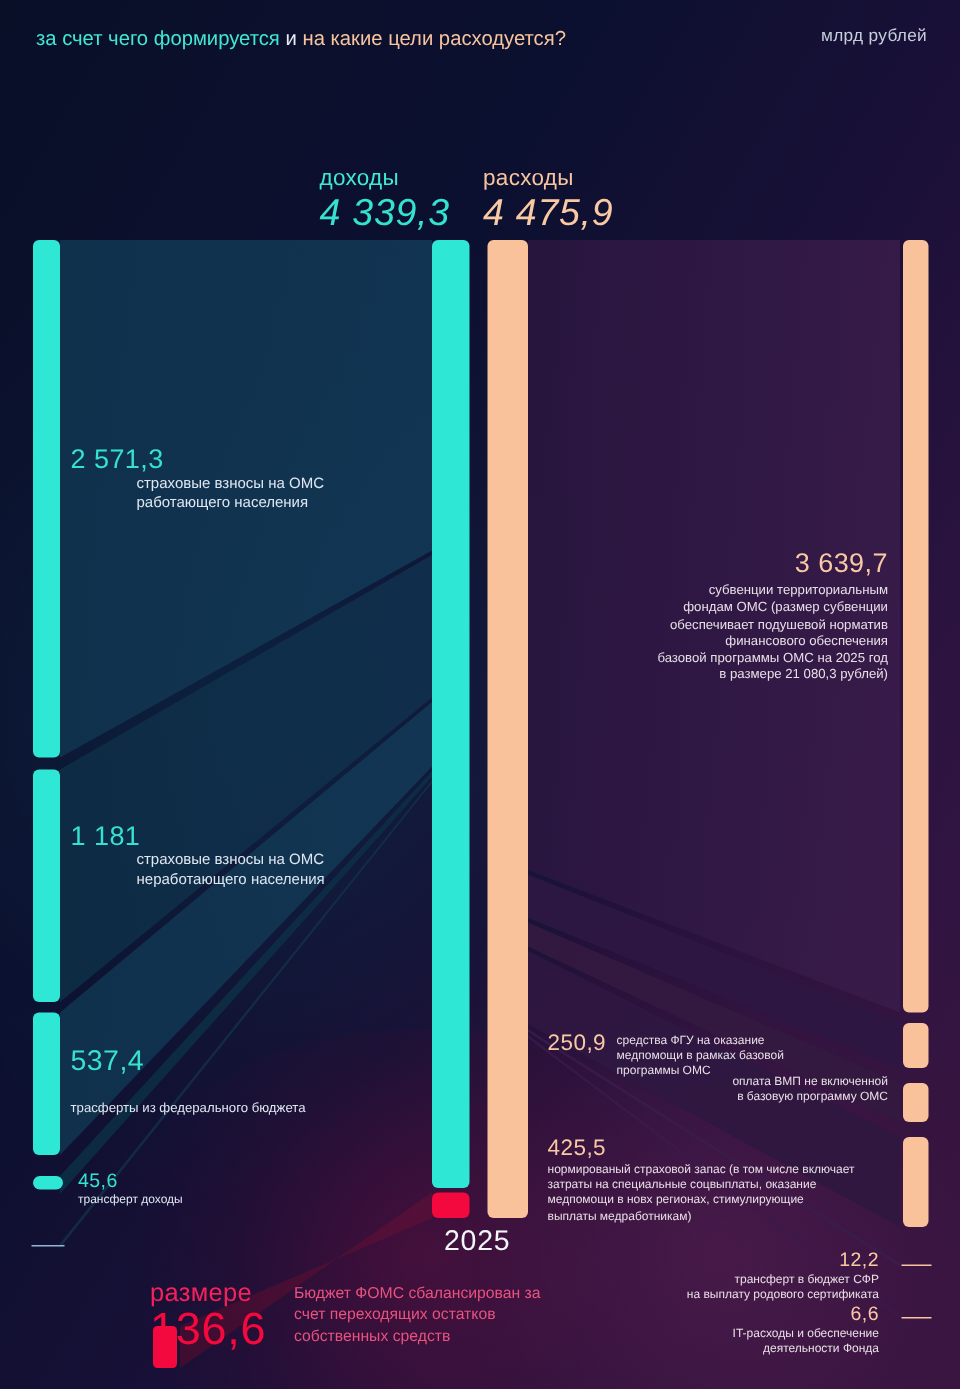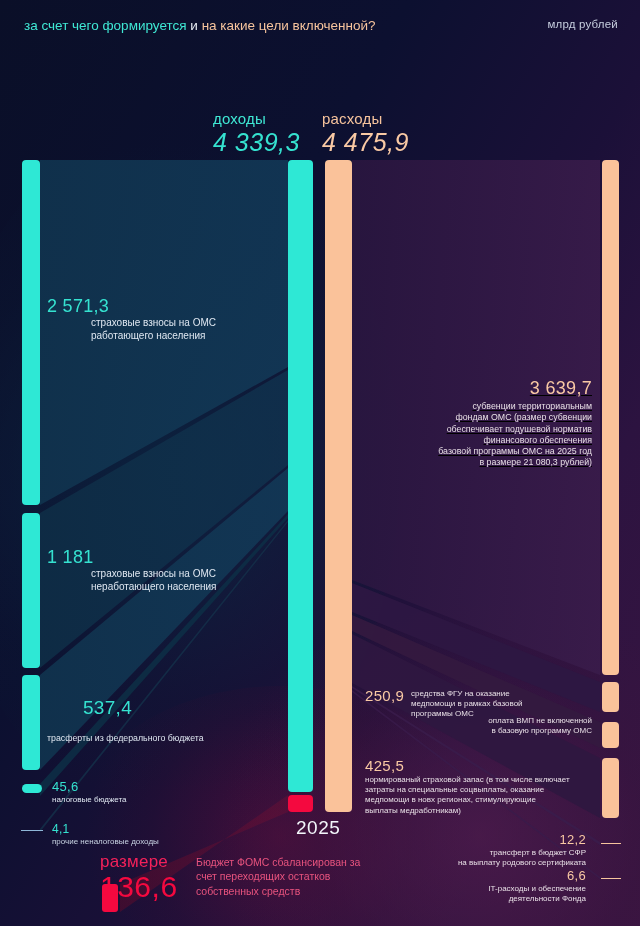--- a/index.html
+++ b/index.html
@@ -82,21 +82,21 @@
   .lab { position:absolute; }
   .lab .num { letter-spacing:.3px; }
   .lab .txt { line-height:1.28; }
 
   .lab.in  .num { color:#35e2d0; }
   .lab.in  .txt { color:#dfe7f1; }
   .lab.out .num { color:#f9c9a4; }
   .lab.out .txt { color:#e8dfe6; }
 
   .n22 { font-size:18px; }
-  .n19 { font-size:19px;margin-left:36px; }
+  .n19 { font-size:19px; }
   .n15 { font-size:15px; }
   .n13 { font-size:13px; }
   .t11 { font-size:10px;margin-left:44px; }
   .t9  { font-size:8.8px; }
   .t8  { font-size:8px; }
 
   .ralign { text-align:right; }
 
   
   .mark-pill {
@@ -176,21 +176,21 @@
 
     <path d="M352,686 L600,842 L600,845 L352,688 Z" fill="#3a1c4b" opacity="0.85"></path>
 
     <path d="M352,690 L600,877 L600,879 L352,692 Z" fill="#3a1c4b" opacity="0.8"></path>
   </svg>
 
   <div class="hdr">
     <div class="hdr-sub">
       <span class="sub-in">за счет чего формируется</span>
       <span class="sub-mid">и</span>
-      <span class="sub-out">на какие цели включенной?</span>
+      <span class="sub-out">на какие цели расходуется?</span>
     </div>
   </div>
   <div class="units">млрд рублей</div>
 
   <div class="col-head ch-in">
     <div class="cap">доходы</div>
     <div class="val">4 339,3</div>
   </div>
   <div class="col-head ch-out">
     <div class="cap">расходы</div>
@@ -227,29 +227,25 @@
 неработающего населения</div>
   </div>
 
   <div class="lab in" style="left:47px; top:697px; width:250px;">
     <div class="num n19">537,4</div>
     <div class="txt t9" style="white-space:pre-line; margin-top:14px;">трасферты из федерального бюджета</div>
   </div>
 
   <div class="lab in" style="left:52px; top:779px; width:200px;">
     <div class="num n13">45,6</div>
-    <div class="txt t8" style="margin-top:1px;">налоговые бюджета</div>
-  </div>
-
-  <div class="lab in" style="left:52px; top:822px; width:200px;">
-    <div class="num n13" style="font-size:12px;">4,1</div>
-    <div class="txt t8" style="margin-top:1px; color:#c8d3e2;">прочие неналоговые доходы</div>
-  </div>
-
-  <div class="lab out ralign" style="left:360px; top:378px; width:232px;text-decoration:underline;">
+    <div class="txt t8" style="margin-top:1px;">трансферт доходы</div>
+  </div>
+
+
+  <div class="lab out ralign" style="left:360px; top:365px; width:232px;">
     <div class="num n22">3 639,7</div>
     <div class="txt t9" style="white-space:pre-line; margin-top:2px;">субвенции территориальным
 фондам ОМС (размер субвенции
 обеспечивает подушевой норматив
 финансового обеспечения
 базовой программы ОМС на 2025 год
 в размере 21 080,3 рублей)</div>
   </div>
 
   <div class="lab out" style="left:365px; top:687px; width:240px;">

